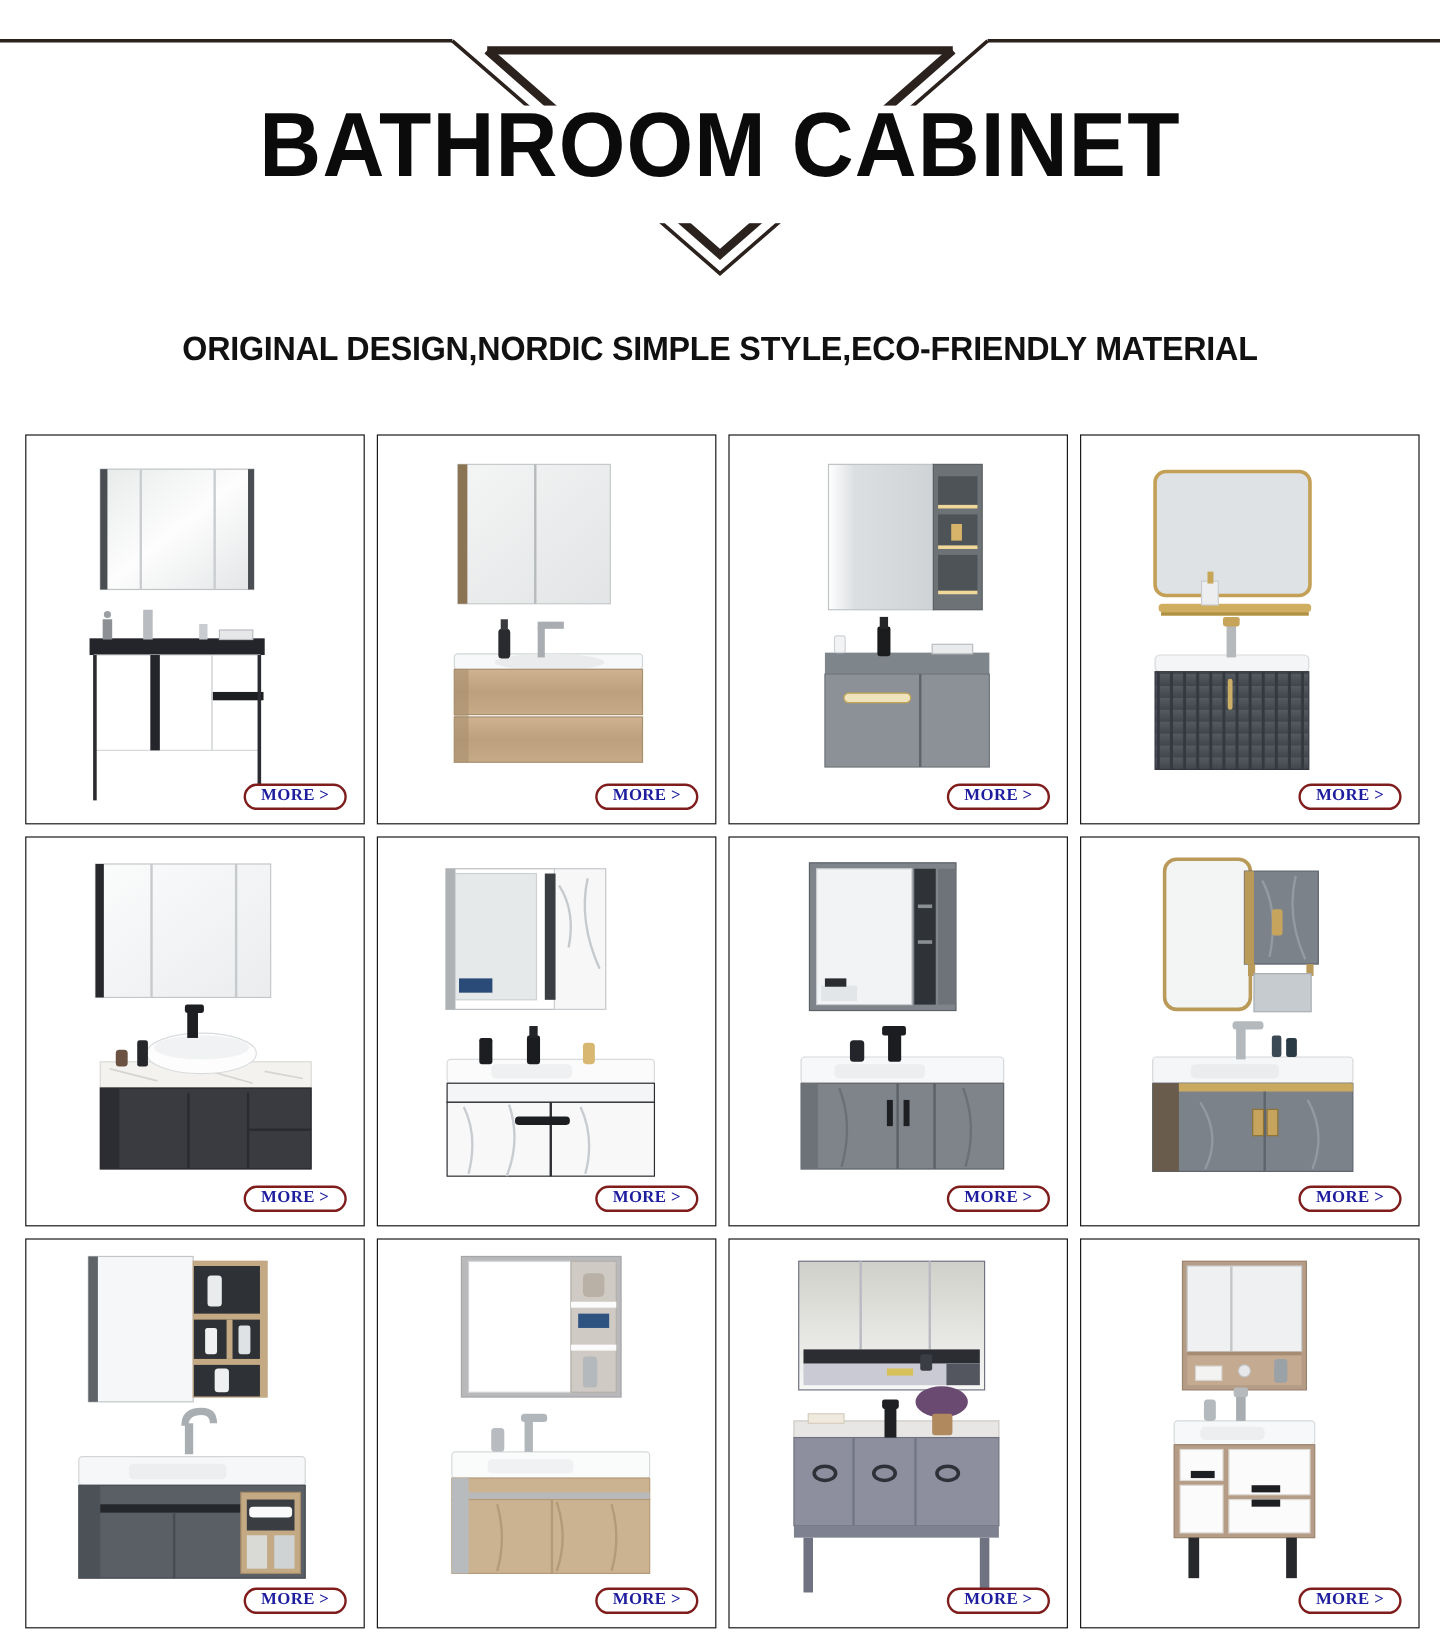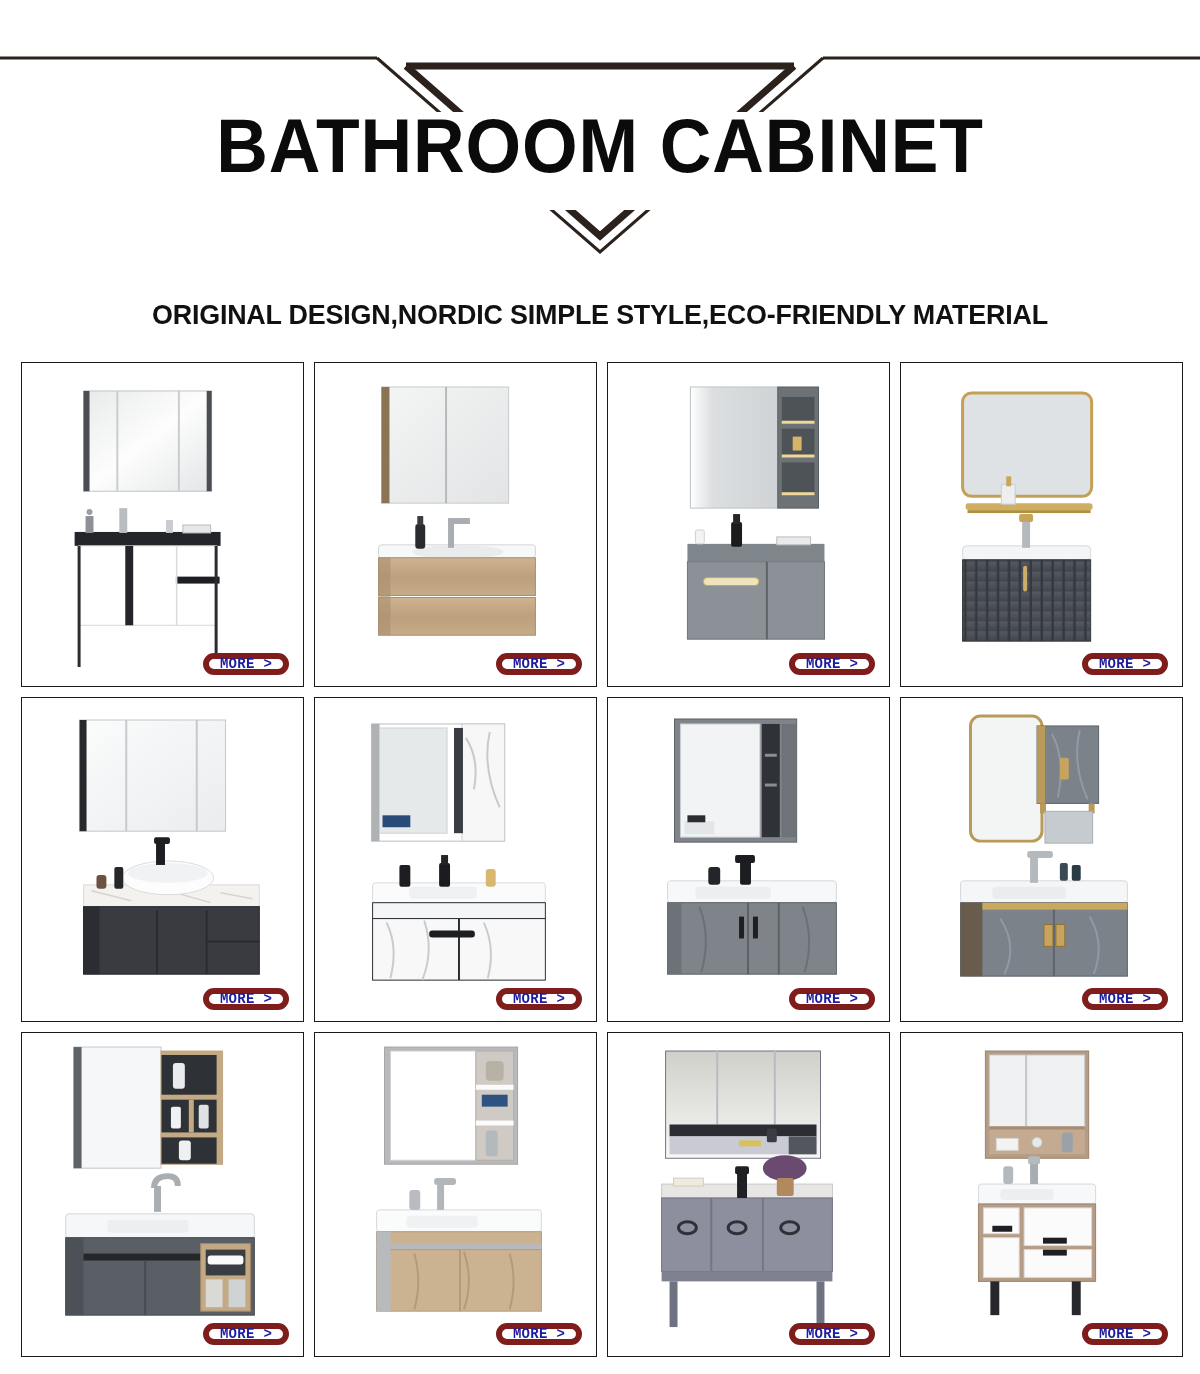--- a/index.html
+++ b/index.html
@@ -5,21 +5,21 @@
   * { box-sizing: border-box; margin: 0; padding: 0; }
   body {
     width: 1200px; height: 1374px;
     background: #ffffff;
     font-family: "Liberation Sans", sans-serif;
     overflow: hidden;
     position: relative;
   }
 
   
-  .header { position: relative; width: 992px; height: 340px; margin-top: 24px; }
+  .header { position: relative; width: 992px; height: 340px; }
   .header-deco { position: absolute; inset: 0; width: 1200px; height: 340px; }
   .title {
     position: absolute; top: 78px; left: 0; width: 1200px;
     text-align: center;
     font-size: 76px; font-weight: 700; letter-spacing: 1px;
     color: #0b0b0b;
     font-family: "Liberation Sans", sans-serif;
     transform: scaleX(0.94); transform-origin: center;
     white-space: nowrap;
     z-index: 3;
@@ -47,29 +47,29 @@
   .card {
     position: relative;
     border: 1px solid #1a1a1a;
     background: #ffffff;
     overflow: hidden;
   }
   .card-art { position: absolute; inset: 0; width: 100%; height: 100%; }
   .more-btn {
     position: absolute; right: 14px; bottom: 11px;
     width: 86px; height: 22px;
-    border: 6px solid #7f1d1d;
+    border: 2px solid #7f1d1d;
     border-radius: 11px;
     background: #ffffff;
     color: #1d1d9e;
     font-size: 14px; font-weight: 600;
     letter-spacing: 0.3px;
     display: flex; align-items: center; justify-content: center;
     cursor: pointer;
-    font-family: Liberation Mono, monospace;
+    font-family: Liberation Serif, serif;
     z-index: 5;
   }
 </style>
 </head>
 <body>
 
 <div class="header">
 
   <svg class="header-deco" viewBox="0 0 1200 340">
 

